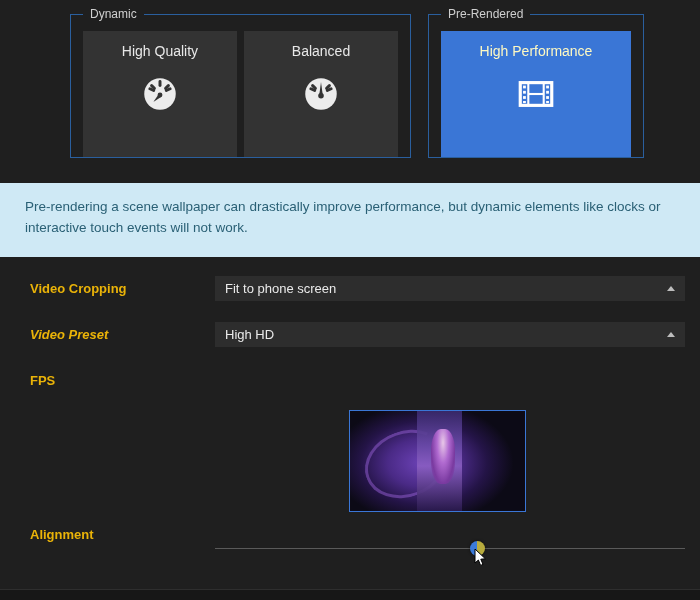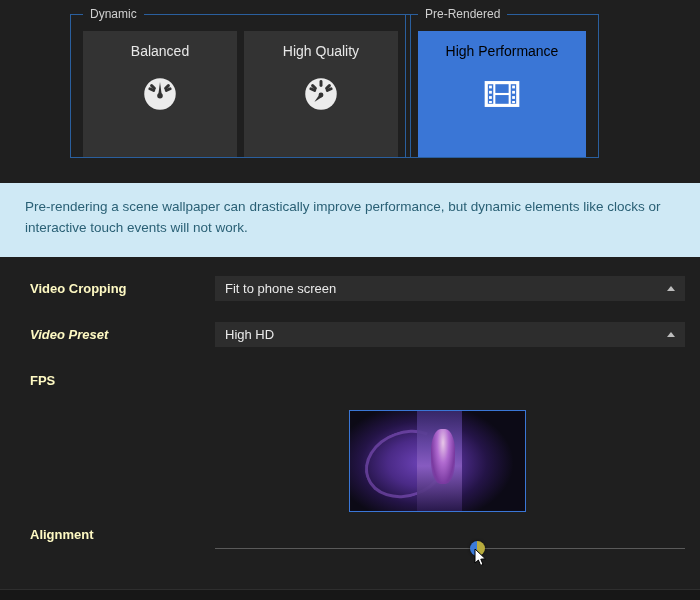--- a/index.html
+++ b/index.html
@@ -16,21 +16,21 @@
     background: #1f1f1f;
   }
 
   
   .group {
     position: absolute;
     border: 1px solid #2a5f9e;
     padding: 16px 12px 0 12px;
   }
   .group-dynamic { left: 70px; top: 14px; width: 341px; height: 144px; }
-  .group-prerendered { left: 405px; top: 14px; width: 194px; height: 144px; }
+  .group-prerendered { left: 428px; top: 14px; width: 216px; height: 144px; }
   .group-legend {
     position: absolute;
     top: -8px;
     left: 12px;
     background: #1f1f1f;
     padding: 0 7px;
     font-size: 12px;
     color: #cfcfcf;
   }
   .group-inner { display: flex; gap: 7px; height: 100%; }
@@ -41,40 +41,40 @@
     color: #e8e8e8;
     font-family: "Liberation Sans", sans-serif;
     font-size: 14px;
     display: flex;
     flex-direction: column;
     align-items: center;
     padding-top: 12px;
     gap: 14px;
     cursor: pointer;
   }
-  .mode-btn.selected { background: #3a76d6; color: #000000; }
+  .mode-btn.selected { background: #3a76d6; color: #fef9c3; }
 
   
   .notice {
     position: absolute;
     left: 0; top: 183px;
     width: 700px; height: 74px;
     background: #cfe9f5;
     color: #2a6075;
     font-size: 13.5px;
     line-height: 1.55;
     padding: 14px 25px;
   }
   .notice-text { max-width: 640px; }
 
   
   .row-label {
     position: absolute;
     left: 30px;
-    color: #fef9c3;
+    color: #eab308;
     font-size: 13px;
     font-weight: bold;
   }
   .dropdown {
     position: absolute;
     left: 215px;
     width: 470px;
     height: 25px;
     background: #2d2d2d;
     color: #eaeaea;
@@ -160,50 +160,50 @@
   }
 </style>
 </head>
 <body>
 
 <div class="screen">
 
   <div class="group group-dynamic">
     <span class="group-legend">Dynamic</span>
     <div class="group-inner">
-      <button class="mode-btn">
-        <span>Balanced</span>
-        <span>
-          <svg width="42" height="42" viewBox="0 0 24 24">
-            <circle cx="12" cy="12" r="9" fill="#ececec"></circle>
-            <g stroke="#333333" stroke-width="1.7" stroke-linecap="round">
-              <line x1="6.2" y1="9" x2="8.4" y2="10"></line>
-              <line x1="17.8" y1="9" x2="15.6" y2="10"></line>
-              <line x1="7.2" y1="7.2" x2="8.8" y2="8.8"></line>
-              <line x1="16.8" y1="7.2" x2="15.2" y2="8.8"></line>
-            </g>
-            <path d="M11 12.6 L12 5.2 L13 12.6 Z" fill="#333333"></path>
-            <circle cx="12" cy="13" r="1.6" fill="#333333"></circle>
-          </svg>
-        </span>
-      </button>
       <button class="mode-btn">
         <span>High Quality</span>
         <span>
           <svg width="42" height="42" viewBox="0 0 24 24">
             <circle cx="12" cy="12" r="9" fill="#ececec"></circle>
             <g stroke="#333333" stroke-width="1.7" stroke-linecap="round">
               <line x1="12" y1="4.8" x2="12" y2="7.2"></line>
               <line x1="6.2" y1="9" x2="8.4" y2="10"></line>
               <line x1="17.8" y1="9" x2="15.6" y2="10"></line>
               <line x1="7.2" y1="7.2" x2="8.8" y2="8.8"></line>
               <line x1="16.8" y1="7.2" x2="15.2" y2="8.8"></line>
             </g>
             <path d="M11.2 12.2 L8.2 16.6 L12.8 13.6 Z" fill="#333333"></path>
             <circle cx="12" cy="12.6" r="1.4" fill="#333333"></circle>
+          </svg>
+        </span>
+      </button>
+      <button class="mode-btn">
+        <span>Balanced</span>
+        <span>
+          <svg width="42" height="42" viewBox="0 0 24 24">
+            <circle cx="12" cy="12" r="9" fill="#ececec"></circle>
+            <g stroke="#333333" stroke-width="1.7" stroke-linecap="round">
+              <line x1="6.2" y1="9" x2="8.4" y2="10"></line>
+              <line x1="17.8" y1="9" x2="15.6" y2="10"></line>
+              <line x1="7.2" y1="7.2" x2="8.8" y2="8.8"></line>
+              <line x1="16.8" y1="7.2" x2="15.2" y2="8.8"></line>
+            </g>
+            <path d="M11 12.6 L12 5.2 L13 12.6 Z" fill="#333333"></path>
+            <circle cx="12" cy="13" r="1.6" fill="#333333"></circle>
           </svg>
         </span>
       </button>
     </div>
   </div>
 
   <div class="group group-prerendered">
     <span class="group-legend">Pre-Rendered</span>
     <div class="group-inner">
       <button class="mode-btn selected">

